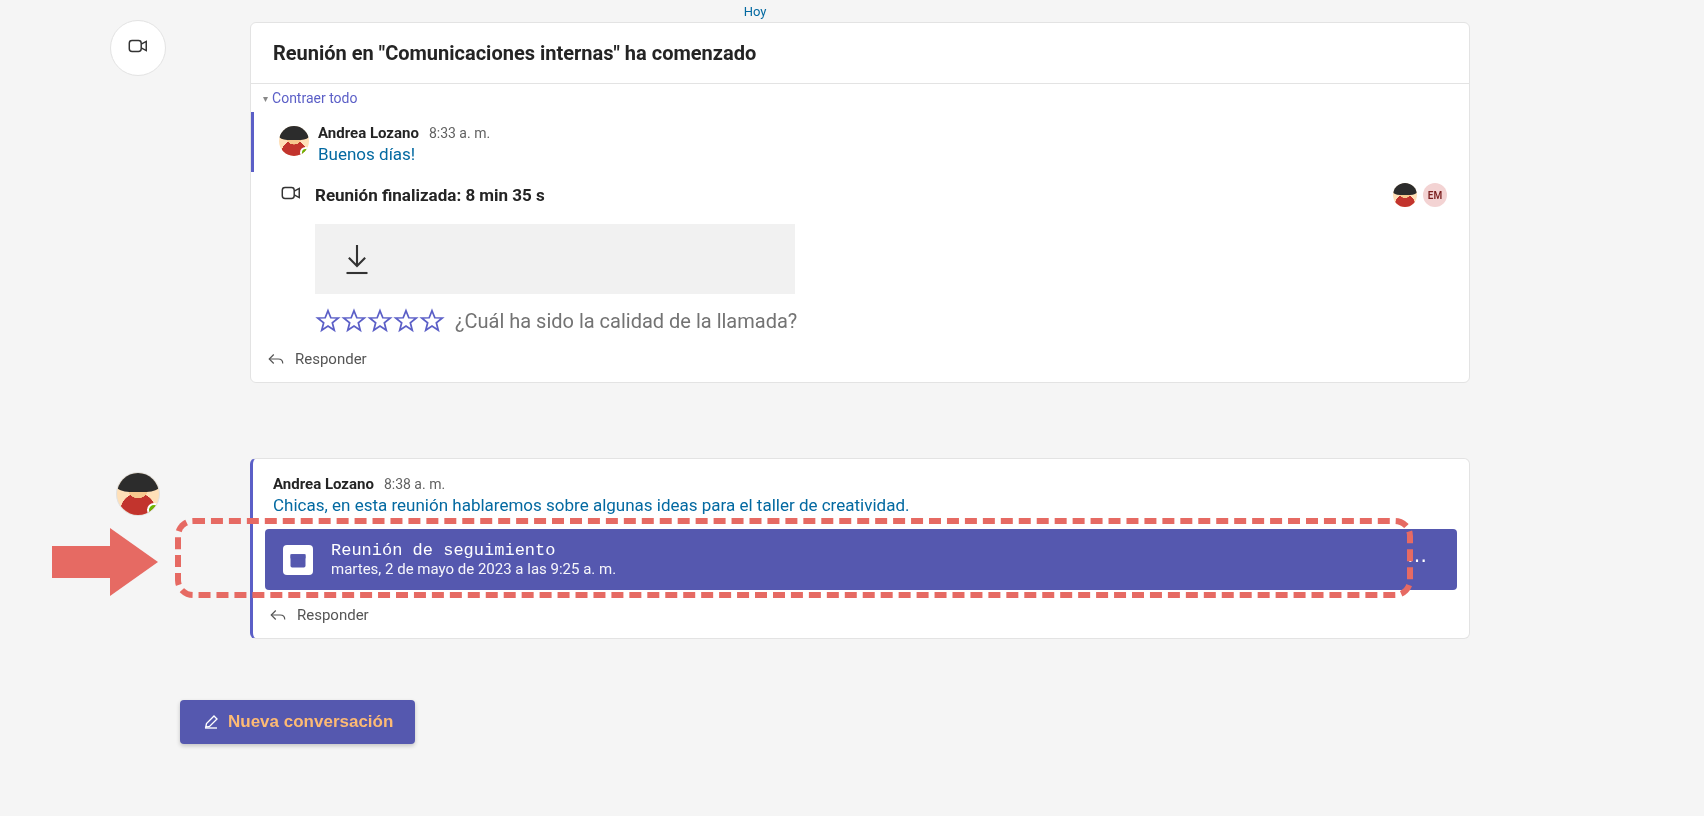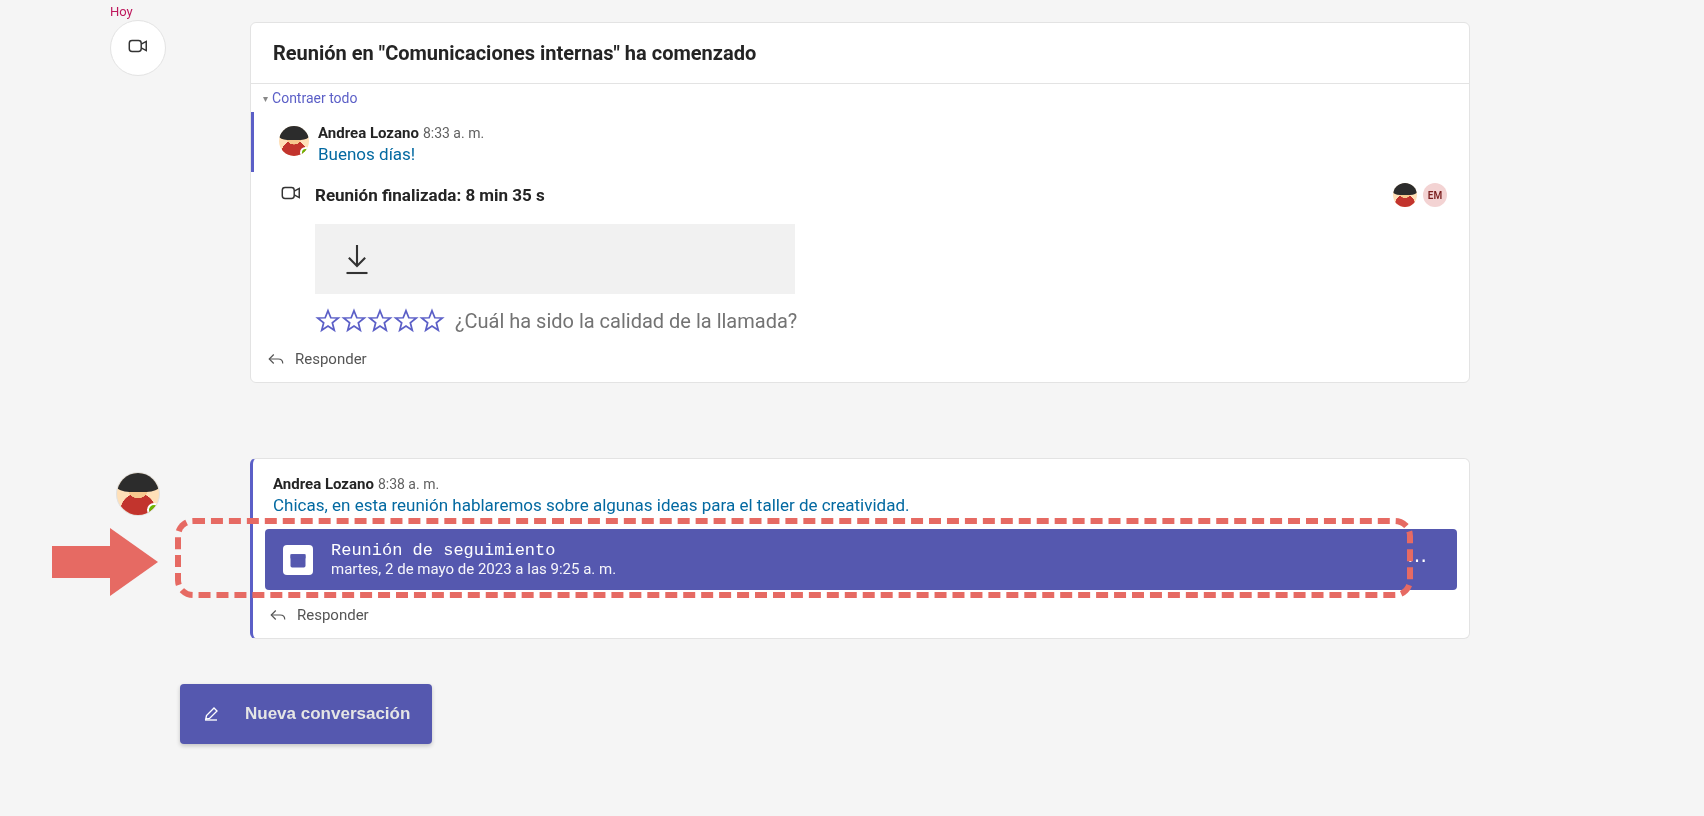--- a/index.html
+++ b/index.html
@@ -6,21 +6,21 @@
   body {
     background: #f5f5f5;
     font-family: -apple-system, "Segoe UI", Roboto, Helvetica, Arial, sans-serif;
     color: #242424;
     width: 1704px;
     height: 816px;
     position: relative;
     overflow: hidden;
   }
   .feed { position: absolute; left: 110px; top: 0; width: 1290px; }
-  .date-divider { color:#be185d; font-size:13px; padding:4px 0; }
+  .date-divider { text-align:center; color:#0369a1; font-size:13px; padding:4px 0; }
   .video-badge {
     position:absolute; left:110px; top:20px;
     width:56px; height:56px; border-radius:50%;
     background:#fff; border:1px solid #e3e3e3;
     display:flex; align-items:center; justify-content:center;
   }
   .rail { position:absolute; left:110px; width:56px; display:flex; align-items:center; justify-content:center; }
   .avatar {
     width:36px; height:36px; border-radius:50%;
     background:#ffe0b8; position:relative; overflow:hidden;
@@ -61,21 +61,21 @@
     content:""; position:absolute; inset:0;
     background:
       radial-gradient(circle at 50% 35%, #f7c78e 0 32%, transparent 33%),
       radial-gradient(circle at 50% 90%, #c2342d 0 40%, transparent 41%);
   }
   .small-avatar::after {
     content:""; position:absolute; left:0; right:0; top:0; height:48%;
     background:#2c2c2c; border-radius:15px 15px 40% 40%;
   }
   .small-avatar .presence { width:11px; height:11px; right:-2px; bottom:-2px; }
-  .msg-head { display:flex; gap:4px; align-items:baseline; }
+  .msg-head { display:flex; gap:10px; align-items:baseline; }
   .author { font-weight:700; font-size:15px; }
   .time { color:#616161; font-size:14px; }
   .msg-text { font-size:17px; color:#0369a1; margin-top:2px; }
   .meeting-ended-row { display:flex; padding:10px 16px 6px 16px; align-items:center; }
   .camera-box { width:48px; display:flex; justify-content:center; }
   .camera-icon svg { width:22px; height:22px; }
   .ended-block { flex:1; }
   .ended-title { font-weight:700; font-size:17px; }
   .participants { display:flex; gap:6px; align-items:center; padding-right:6px;}
   .mini-avatar { width:24px; height:24px; border-radius:50%; background:#ffe0b8; position:relative; overflow:hidden; }
@@ -126,23 +126,23 @@
     content:""; position:absolute; left:0; top:18px; width:60px; height:32px; background:#e66a63;
   }
   .arrow::after {
     content:""; position:absolute; left:58px; top:0; width:0; height:0;
     border-top:34px solid transparent; border-bottom:34px solid transparent;
     border-left:48px solid #e66a63;
   }
 
   .new-convo {
     position:absolute; left:180px; bottom:72px;
-    background:#5558af; color:#e5e5e5; border:none;
-    padding:20px 22px; font-size:17px; font-weight:600;
-    border-radius:4px; display:flex; align-items:center; gap:25px;
+    background:#5558af; color:#fdba74; border:none;
+    padding:12px 22px; font-size:17px; font-weight:600;
+    border-radius:4px; display:flex; align-items:center; gap:8px;
     box-shadow:0 2px 4px rgba(0,0,0,.2); cursor:pointer;
   }
   .new-convo svg { width:18px; height:18px; }
 </style>
 </head>
 <body>
 
 <div class="feed">
   <div class="date-divider">Hoy</div>
 </div>

